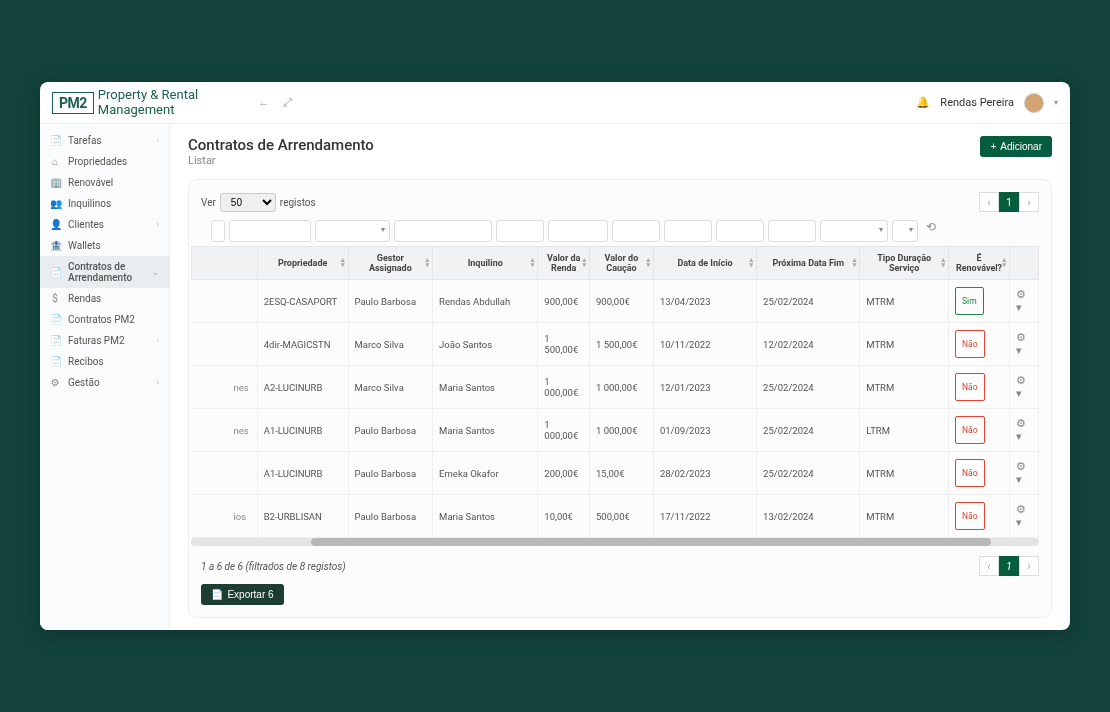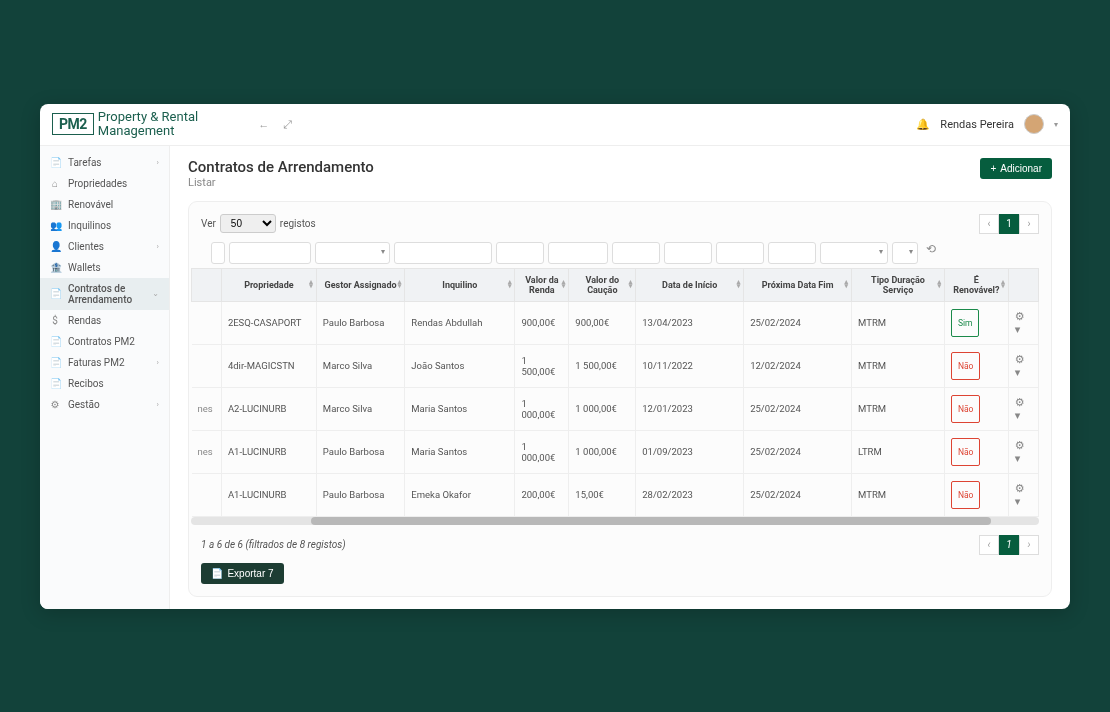--- a/index.html
+++ b/index.html
@@ -34,21 +34,21 @@
 .pag-btn.active{background:#065d3e;color:#fff;border-color:#065d3e;}
 .table-wrap{overflow-x:auto;margin-left:-10px;}
 .filters-row{display:flex;gap:4px;margin-bottom:0;padding-left:10px;}
 .filter-box{border:1px solid #ddd;border-radius:3px;height:22px;background:#fff;}
 .filter-sel{position:relative;}
 .filter-sel::after{content:"▾";position:absolute;right:4px;top:4px;font-size:8px;color:#888;}
 table{width:100%;border-collapse:collapse;margin-top:4px;}
 th{background:#f0f2f4;font-size:9px;font-weight:700;text-align:center;padding:6px 6px;border:1px solid #e5e5e5;position:relative;color:#444;}
 th .sort{position:absolute;right:3px;top:50%;transform:translateY(-50%);font-size:7px;color:#aaa;line-height:.7;}
 td{font-size:9.5px;padding:7px 6px;border:1px solid #eee;color:#555;}
-.partial{color:#888;}
+.partial{color:#888;margin-left:36px;}
 .badge{display:inline-block;padding:8px 6px;border-radius:2px;font-size:8.5px;border:1px solid;}
 .badge-yes{color:#1b8a4a;border-color:#1b8a4a;}
 .badge-no{color:#d43;border-color:#d43;}
 .row-actions{color:#888;cursor:pointer;font-size:11px;}
 .scrollbar-fake{height:8px;background:#e4e4e4;margin-top:0;position:relative;border-radius:4px;}
 .scrollbar-thumb{position:absolute;left:120px;width:680px;height:8px;background:#b8b8b8;border-radius:4px;}
 .controls-bottom{display:flex;align-items:center;margin-top:10px;font-style:italic;}
 .info-text{font-size:10px;color:#555;}
 .btn-dark{background:#1d3d33;color:#fff;border:none;padding:5px 10px;border-radius:3px;font-size:10px;cursor:pointer;display:flex;align-items:center;gap:4px;margin-top:8px;}
 .reset-icon{margin-left:4px;cursor:pointer;color:#888;font-size:12px;}
@@ -252,35 +252,48 @@
                   <td>Paulo Barbosa</td>
                   <td>Emeka Okafor</td>
                   <td>200,00€</td>
                   <td>15,00€</td>
                   <td>28/02/2023</td>
                   <td>25/02/2024</td>
                   <td>MTRM</td>
                   <td><span class="badge badge-no">Não</span></td>
                   <td><span class="row-actions">⚙ ▾</span></td>
                 </tr>
+                <tr>
+                  <td style="border-left: none;"><span class="partial">ios</span></td>
+                  <td>B2-URBLISAN</td>
+                  <td>Paulo Barbosa</td>
+                  <td>Maria Santos</td>
+                  <td>10,00€</td>
+                  <td>500,00€</td>
+                  <td>17/11/2022</td>
+                  <td>13/02/2024</td>
+                  <td>MTRM</td>
+                  <td><span class="badge badge-no">Não</span></td>
+                  <td><span class="row-actions">⚙ ▾</span></td>
+                </tr>
               </tbody>
           </table>
           <div class="scrollbar-fake">
             <div class="scrollbar-thumb"></div>
           </div>
         </div>
 
         <div class="controls-bottom">
           <div class="info-text">1 a 6 de 6 (filtrados de 8 registos)</div>
           <div class="pagination" style="margin-left:auto">
             <div class="pag-btn">‹</div>
             <div class="pag-btn active">1</div>
             <div class="pag-btn">›</div>
           </div>
         </div>
         <button class="btn-dark">
           <span>📄</span>
-          <span>Exportar 7</span>
+          <span>Exportar 6</span>
         </button>
       </div>
     </div>
   </div>
 </div>
 
 </body></html>

